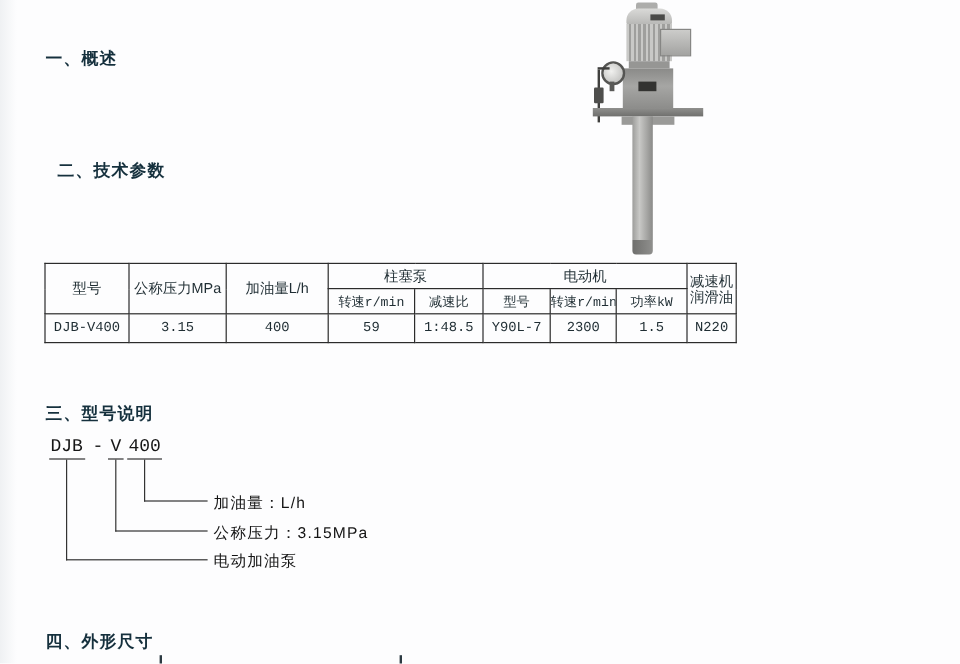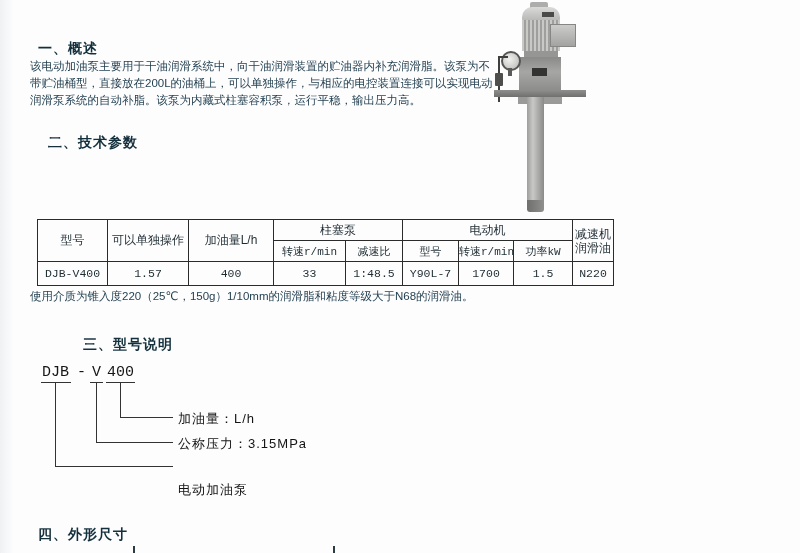--- a/index.html
+++ b/index.html
@@ -14,21 +14,21 @@
     position:absolute;left:0;top:0;width:800px;height:553px;
     background:linear-gradient(90deg,#eff1f3 0px,#fdfdfe 14px);
   }
   .heading{
     position:absolute;left:38px;
     font-size:14px;font-weight:bold;color:#15303d;
     letter-spacing:1px;white-space:nowrap;
   }
   #h1{top:40px;}
   #h2{top:134px;margin-left:10px;}
-  #h3{top:336px;margin-left:45px;}
+  #h3{top:336px;}
   #h4{top:526px;text-align:center;}
   #overview-paragraph{
     position:absolute;left:30px;top:58px;width:470px;
     font-size:11.5px;line-height:17px;color:#1e3c4d;
     white-space:pre-line;
   }
   #media-note{
     position:absolute;left:30px;top:289px;
     font-size:11.5px;color:#1e3c4d;white-space:nowrap;
   }
@@ -86,23 +86,20 @@
   .drawing-tick{position:absolute;width:2px;height:8px;background:#2c3a42;}
   #tick-1{left:133px;top:546px;}
   #tick-2{left:333px;top:546px;}
 </style>
 </head>
 <body>
 
 <div id="page">
 
   <div id="h1" class="heading">一、概述</div>
-  <div id="overview-paragraph">该电动加油泵主要用于干油润滑系统中，向干油润滑装置的贮油器内补充润滑脂。该泵为不
-带贮油桶型，直接放在200L的油桶上，可以单独操作，与相应的电控装置连接可以实现电动
-润滑泵系统的自动补脂。该泵为内藏式柱塞容积泵，运行平稳，输出压力高。</div>
 
   <div id="h2" class="heading">二、技术参数</div>
 
   <div id="pump-photo">
     <div class="p-knob"></div>
     <div class="p-fan"></div>
     <div class="p-fanlabel"></div>
     <div class="p-motor"></div>
     <div class="p-jbox"></div>
     <div class="p-baseflange"></div>
@@ -127,66 +124,65 @@
       <col style="width:72px">
         <col style="width:57px">
         <col style="width:56px">
       <col style="width:55px">
         <col style="width:59px">
         <col style="width:41px">
     </colgroup>
     <tbody>
         <tr class="group-row">
       <th rowspan="2">型号</th>
-      <th rowspan="2">可以单独操作</th>
+      <th rowspan="2">公称压力MPa</th>
       <th rowspan="2">加油量L/h</th>
       <th colspan="2">柱塞泵</th>
       <th colspan="3">电动机</th>
       <th rowspan="2" class="two-line">减速机
 润滑油</th>
     </tr>
     <tr class="sub-row">
       <th>转速r/min</th>
       <th>减速比</th>
       <th>型号</th>
       <th>转速r/min</th>
       <th>功率kW</th>
     </tr>
     <tr class="data-row">
       <td>DJB-V400</td>
-      <td>1.57</td>
+      <td>3.15</td>
       <td>400</td>
-      <td>33</td>
+      <td>59</td>
       <td>1:48.5</td>
       <td>Y90L-7</td>
-      <td>1700</td>
+      <td>2300</td>
       <td>1.5</td>
       <td>N220</td>
     </tr>
   </tbody>
     </table>
 
-  <div id="media-note">使用介质为锥入度220（25℃，150g）1/10mm的润滑脂和粘度等级大于N68的润滑油。</div>
 
   <div id="h3" class="heading">三、型号说明</div>
 
   <span class="code-part" style="left:42px;top:364px;">DJB</span>
   <span class="code-part" style="left:77px;top:364px;">-</span>
   <span class="code-part" style="left:92px;top:364px;">V</span>
   <span class="code-part" style="left:107px;top:364px;">400</span>
 
   <div class="underline-seg" style="left:41px;top:382px;width:30px;"></div>
   <div class="underline-seg" style="left:90px;top:382px;width:13px;"></div>
   <div class="underline-seg" style="left:106px;top:382px;width:29px;"></div>
 
   <div class="connector" style="left:120px;top:383px;width:52px;height:34px;"></div>
   <div class="connector" style="left:96px;top:383px;width:76px;height:59px;"></div>
   <div class="connector" style="left:55px;top:383px;width:117px;height:83px;"></div>
 
   <div class="model-label" style="top:410px;">加油量：L/h</div>
   <div class="model-label" style="top:435px;">公称压力：3.15MPa</div>
-  <div class="model-label" style="top:481px;">电动加油泵</div>
+  <div class="model-label" style="top:459px;">电动加油泵</div>
 
   <div id="h4" class="heading">四、外形尺寸</div>
   <div id="tick-1" class="drawing-tick"></div>
   <div id="tick-2" class="drawing-tick"></div>
 
 </div>
 
 </body></html>

